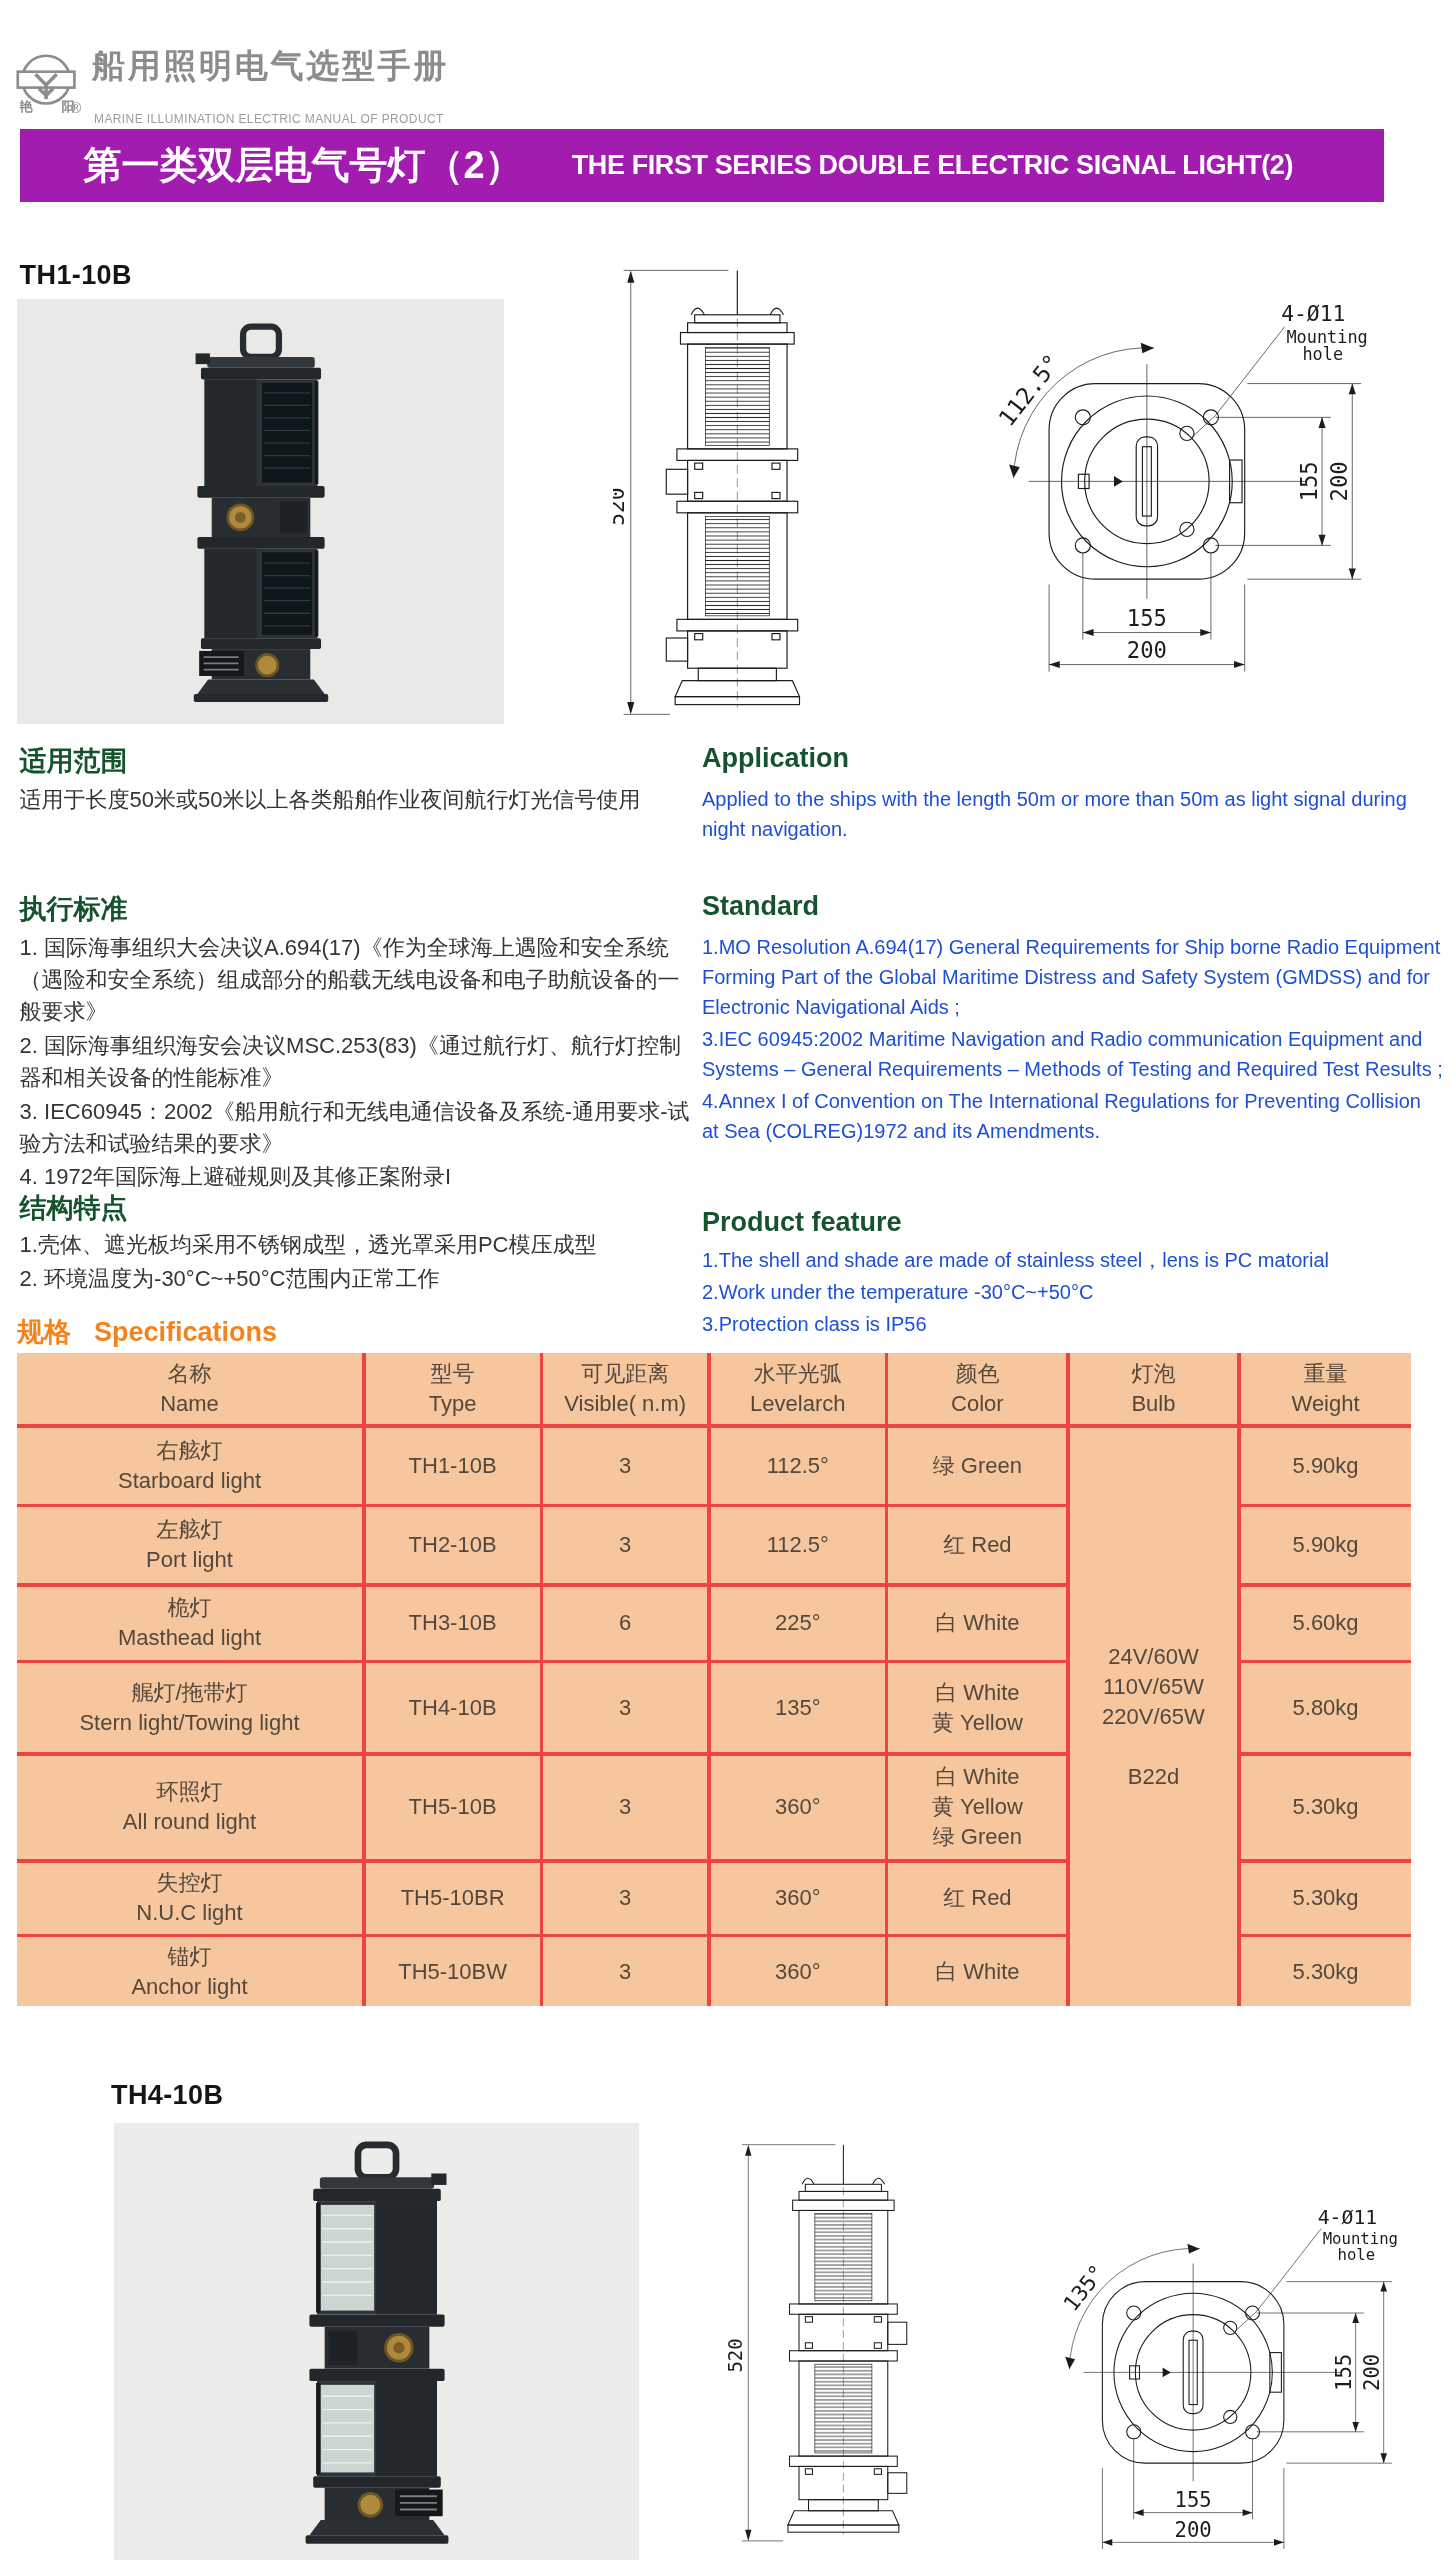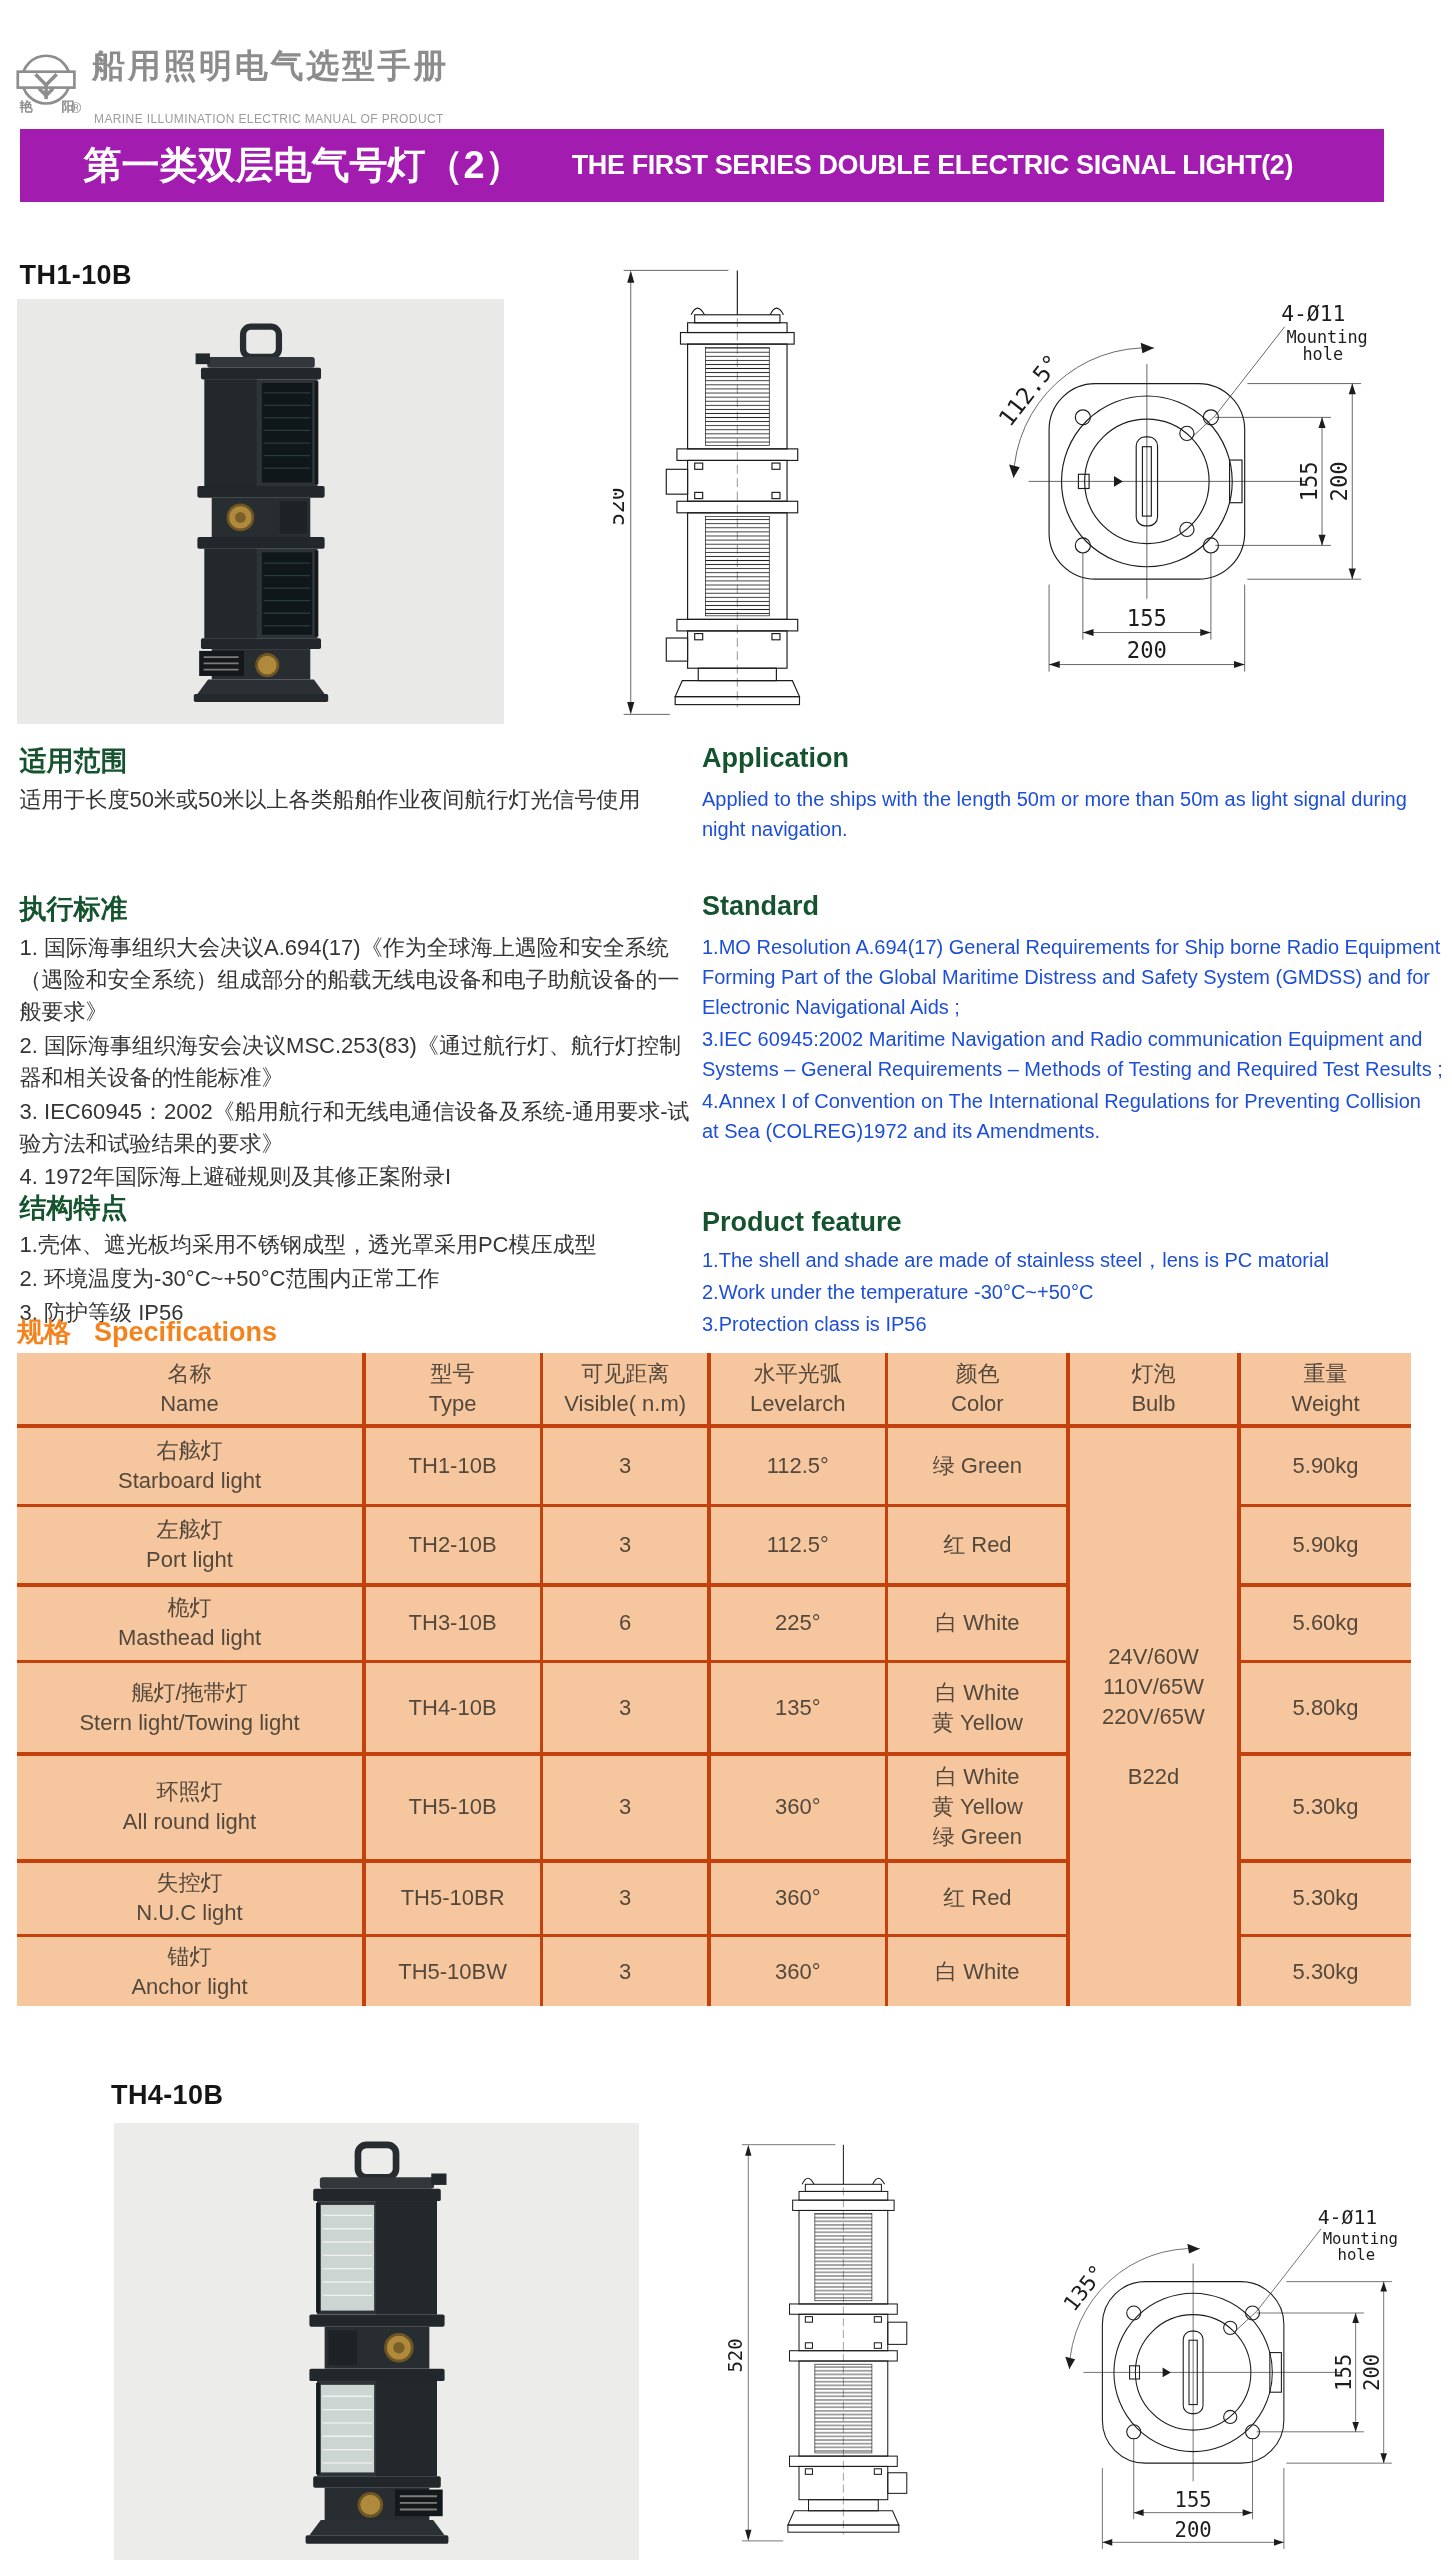--- a/index.html
+++ b/index.html
@@ -48,21 +48,21 @@
 
   
   .spec-head{left:17px;top:1314px;display:flex;gap:23px;align-items:baseline;}
   .spec-head span{font-size:27px;font-weight:bold;color:#F5831D;white-space:nowrap;}
   .spec-table{
     left:17px;top:1353px;
     display:grid;
     grid-template-columns:345px 174px 164px 174px 178px 167px 170px;
     grid-template-rows:71px 76px 76px 73px 89px 103px 71px 69px;
     gap:3.6px;
-    background:#c2410c;
+    background:#ef4444;
   }
   .cell{
     background:#F6C79E;
     display:flex;flex-direction:column;align-items:center;justify-content:center;
     color:#54483C;font-size:22px;line-height:30px;text-align:center;
   }
   .cell .ln{display:block;}
   .bulb-cell{grid-column:6;grid-row:2/9;}
   .bulb-cell .gap-top{margin-top:30px;}
 
@@ -247,21 +247,20 @@
     <p>1. 国际海事组织大会决议A.694(17)《作为全球海上遇险和安全系统（遇险和安全系统）组成部分的船载无线电设备和电子助航设备的一般要求》</p>
     <p>2. 国际海事组织海安会决议MSC.253(83)《通过航行灯、航行灯控制器和相关设备的性能标准》</p>
     <p>3. IEC60945：2002《船用航行和无线电通信设备及系统-通用要求-试验方法和试验结果的要求》</p>
     <p>4. 1972年国际海上避碰规则及其修正案附录I</p>
   </div>
 
   <div class="abs sec-head" style="left:19.6px;top:1190px;">结构特点</div>
   <div class="abs cn-col txt-block" style="top:1229px;">
     <p>1.壳体、遮光板均采用不锈钢成型，透光罩采用PC模压成型</p>
     <p>2. 环境温度为-30°C~+50°C范围内正常工作</p>
-    <p>3. 防护等级 IP56</p>
   </div>
 
   <div class="abs sec-head" style="left:702px;top:743px;">Application</div>
   <div class="abs en-col" style="top:784px;">Applied to the ships with the length 50m or more than 50m as light signal during night navigation.</div>
 
   <div class="abs sec-head" style="left:702px;top:891px;">Standard</div>
   <div class="abs en-col txt-block" style="top:932px;">
     <p>1.MO Resolution A.694(17) General Requirements for Ship borne Radio Equipment Forming Part of the Global Maritime Distress and Safety System (GMDSS) and for Electronic Navigational Aids ;</p>
     <p>3.IEC 60945:2002 Maritime Navigation and Radio communication Equipment and Systems – General Requirements – Methods of Testing and Required Test Results ;</p>
     <p>4.Annex I of Convention on The International Regulations for Preventing Collision at Sea (COLREG)1972 and its Amendments.</p>

